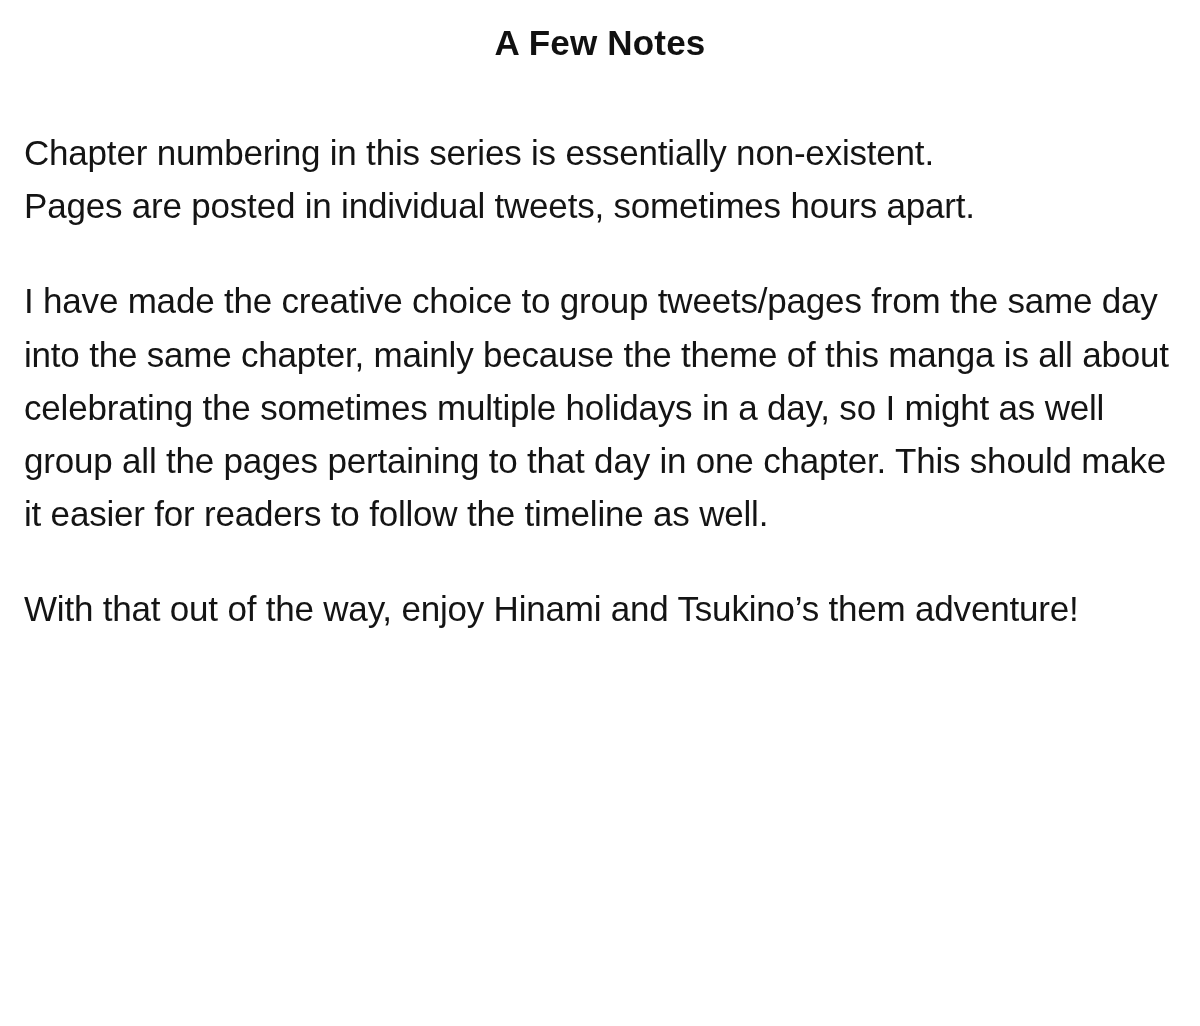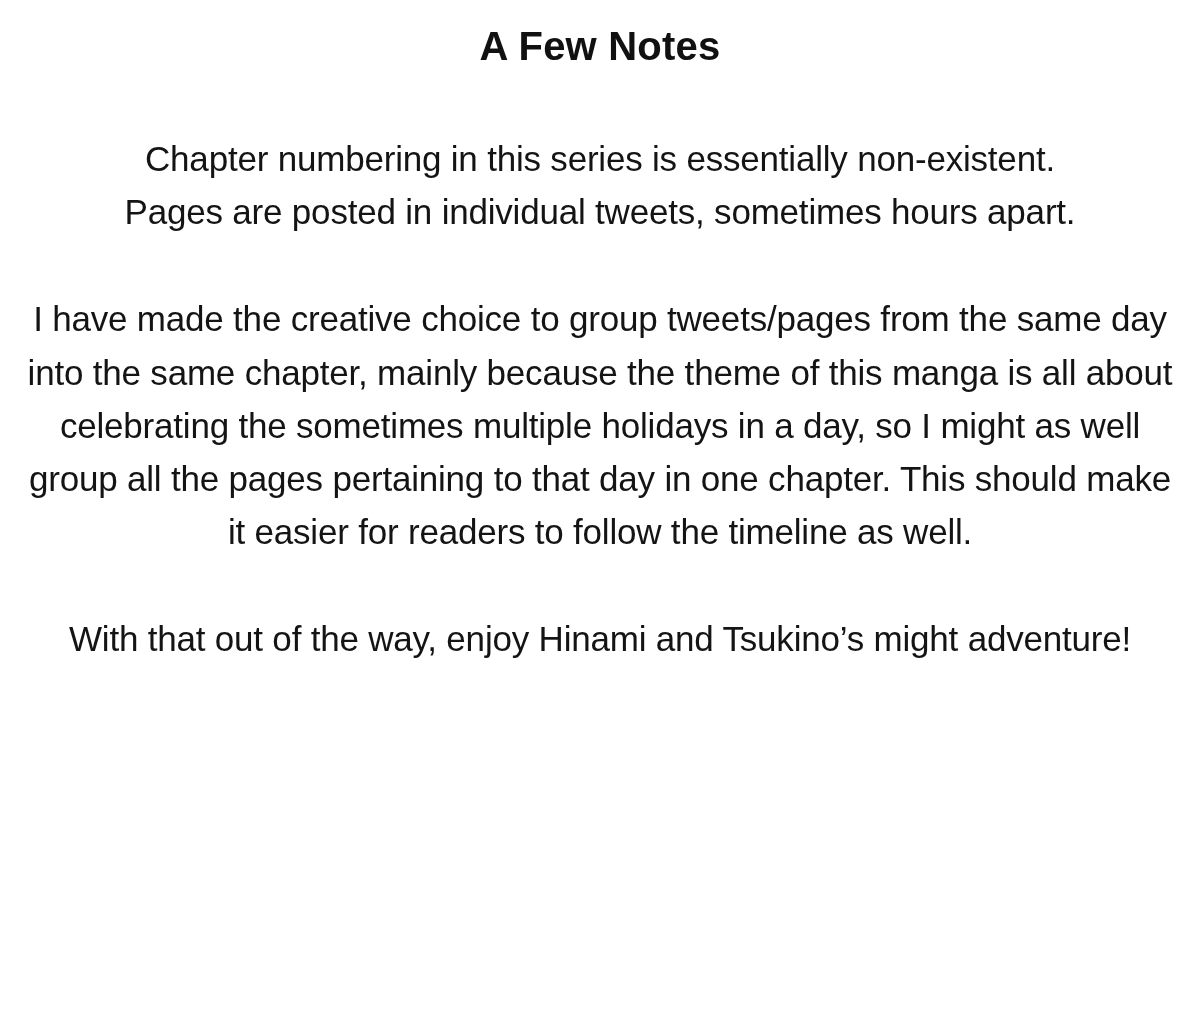--- a/index.html
+++ b/index.html
@@ -17,54 +17,53 @@
   .page {
     width: 1200px;
     height: 1026px;
     box-sizing: border-box;
     padding: 22px 24px 0 24px;
     position: relative;
   }
   .doc-title {
     text-align: center;
     font-weight: bold;
-    font-size: 40px;
+    font-size: 35px;
     letter-spacing: 0.2px;
     margin: 0 0 0 0;
     line-height: 1.2;
     color: #111111;
     font-family: "Liberation Sans", sans-serif;
   }
   .body-block {
     margin-top: 62px;
-    text-align: center;
   }
   .para {
     font-size: 35px;
     line-height: 1.52;
     color: #141414;
     letter-spacing: -0.2px;
     margin: 0;
     font-family: "Liberation Sans", sans-serif;
     white-space: pre-wrap;
   }
   .para + .para {
-    margin-top: 54px;
+    margin-top: 42px;
   }
 </style>
 </head>
 <body>
 
 <div class="page">
 
   <h1 class="doc-title">A Few Notes</h1>
 
   <div class="body-block">
     <p class="para">Chapter numbering in this series is essentially non-existent.
 Pages are posted in individual tweets, sometimes hours apart.</p>
 
     <p class="para">I have made the creative choice to group tweets/pages from the same day into the same chapter, mainly because the theme of this manga is all about celebrating the sometimes multiple holidays in a day, so I might as well group all the pages pertaining to that day in one chapter. This should make it easier for readers to follow the timeline as well.</p>
 
 
-    <p class="para">With that out of the way, enjoy Hinami and Tsukino’s might adventure!</p>
+    <p class="para">With that out of the way, enjoy Hinami and Tsukino’s them adventure!</p>
   </div>
 
 </div>
 
 </body></html>

